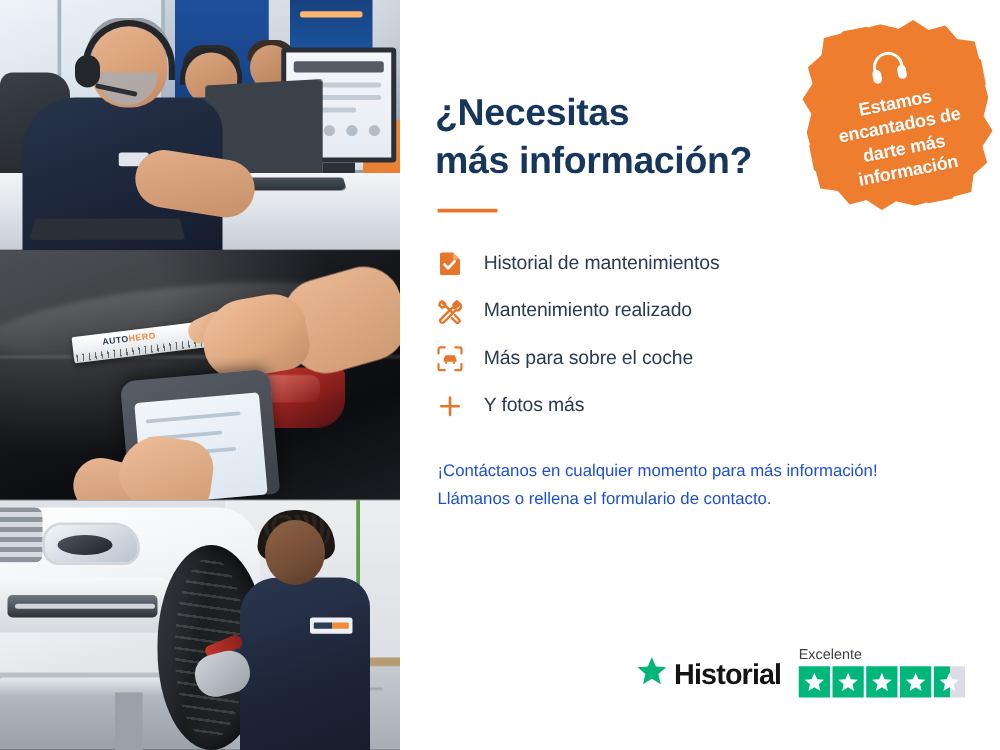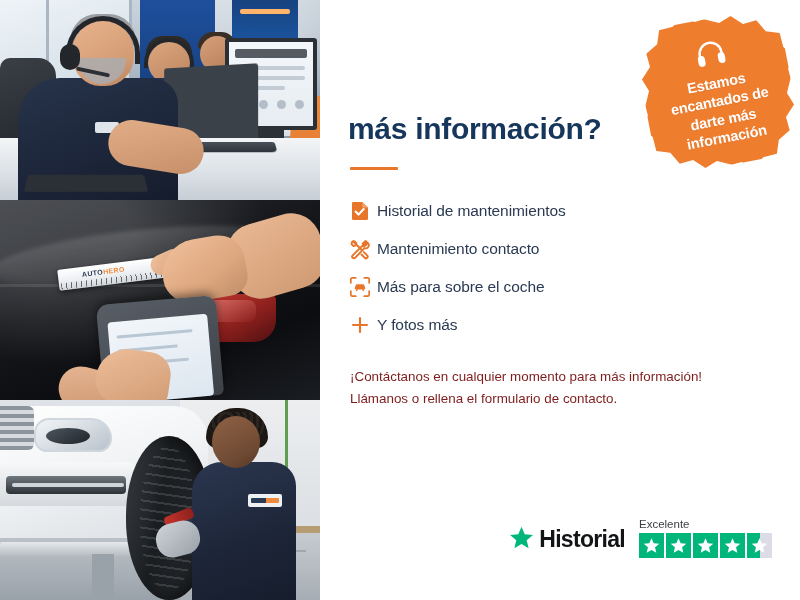--- a/index.html
+++ b/index.html
@@ -224,21 +224,21 @@
     height: 3px;
     background: #e8762a;
     margin: 19px 0 0 2px;
     border-radius: 1px;
   }
 
   ul.features { list-style: none; margin: 22px 0 0 0; }
   ul.features li {
     display: flex;
     align-items: center;
-    gap: 5px;
+    gap: 15px;
     height: 38px;
     margin-bottom: 0;
   }
   .f-ico {
     width: 24px;
     height: 24px;
     flex: 0 0 24px;
     display: flex;
     align-items: center;
     justify-content: center;
@@ -249,21 +249,21 @@
     font-size: 15.5px;
     color: #2a3a52;
     letter-spacing: -0.1px;
     white-space: nowrap;
   }
 
   p.contact {
     margin: 22px 0 0 2px;
     font-size: 13.4px;
     line-height: 1.62;
-    color: #7f1d1d;
+    color: #1d4ed8;
     max-width: 420px;
   }
 
   
   .badge {
     position: absolute;
     right: 8px;
     top: 18px;
     width: 148px;
     height: 148px;
@@ -445,21 +445,21 @@
       <div class="m-head"></div>
       <div class="tool"></div>
       <div class="glove"></div>
     </div>
 
   </div>
 
   <div class="content">
 
     <h1 class="headline">
-      <br>
+      <span>¿Necesitas</span><br>
       <span>más información?</span>
     </h1>
 
     <div class="rule"></div>
 
     <div class="badge">
       <div class="blob"></div>
       <div class="hs">
         <svg width="30" height="26" viewBox="0 0 30 26" fill="none">
           <path d="M4 15v-2a11 11 0 0 1 22 0v2" stroke="#ffffff" stroke-width="2.4" stroke-linecap="round"></path>
@@ -485,21 +485,21 @@
 
       <li>
         <span class="f-ico">
           <svg width="22" height="22" viewBox="0 0 24 24" fill="none" stroke="#e8762a" stroke-width="2.1" stroke-linecap="round" stroke-linejoin="round">
             <path d="M4.4 3.6l9.2 9.2"></path>
             <path d="M16.2 15.4l3.6 3.6a1.8 1.8 0 0 1-2.6 2.6l-3.6-3.6"></path>
             <path d="M3.4 4.2l2.4-.7 2.2 2.2-.7 2.4-2.4.7-2.2-2.2z"></path>
             <path d="M20.2 3.2l-3.1 3.1 1.1 1.1 3.1-3.1a3.4 3.4 0 0 1-4.7 4.3L6.2 18.9a1.9 1.9 0 1 0 2.7 2.7L19.1 11a3.4 3.4 0 0 0 4.3-4.7z" transform="translate(-2.2,0)"></path>
           </svg>
         </span>
-        <span class="f-label">Mantenimiento contacto</span>
+        <span class="f-label">Mantenimiento realizado</span>
       </li>
 
 
       <li>
         <span class="f-ico">
           <svg width="22" height="22" viewBox="0 0 24 24" fill="none" stroke="#e8762a" stroke-width="1.9" stroke-linecap="round" stroke-linejoin="round">
             <path d="M2 7.4V3.6A1.6 1.6 0 0 1 3.6 2h3.8"></path>
             <path d="M16.6 2h3.8A1.6 1.6 0 0 1 22 3.6v3.8"></path>
             <path d="M22 16.6v3.8a1.6 1.6 0 0 1-1.6 1.6h-3.8"></path>
             <path d="M7.4 22H3.6A1.6 1.6 0 0 1 2 20.4v-3.8"></path>

